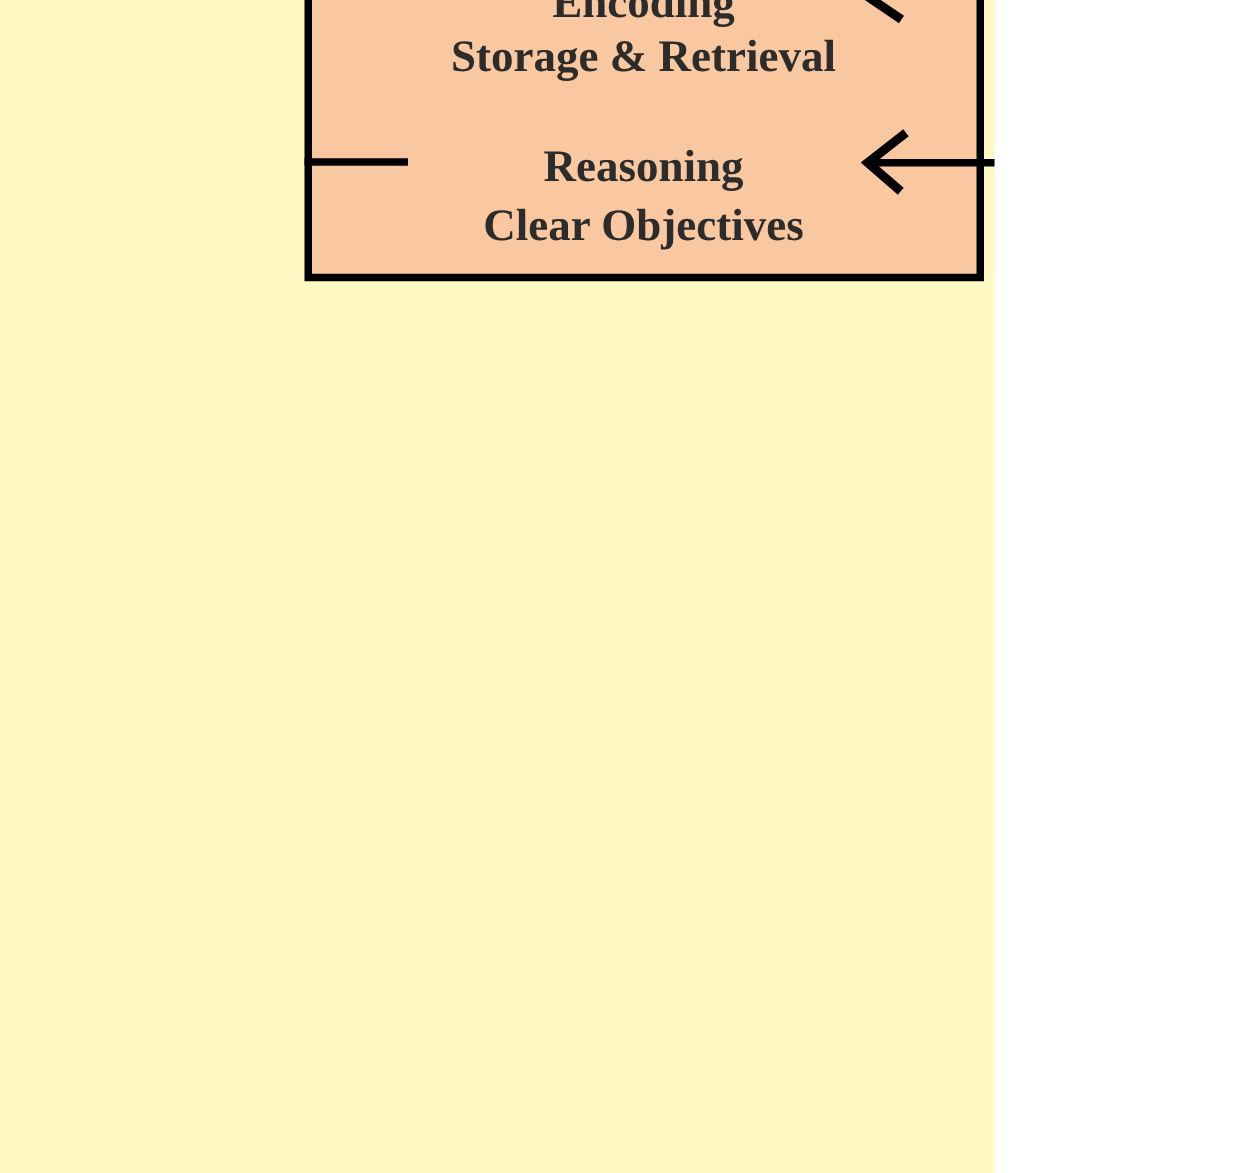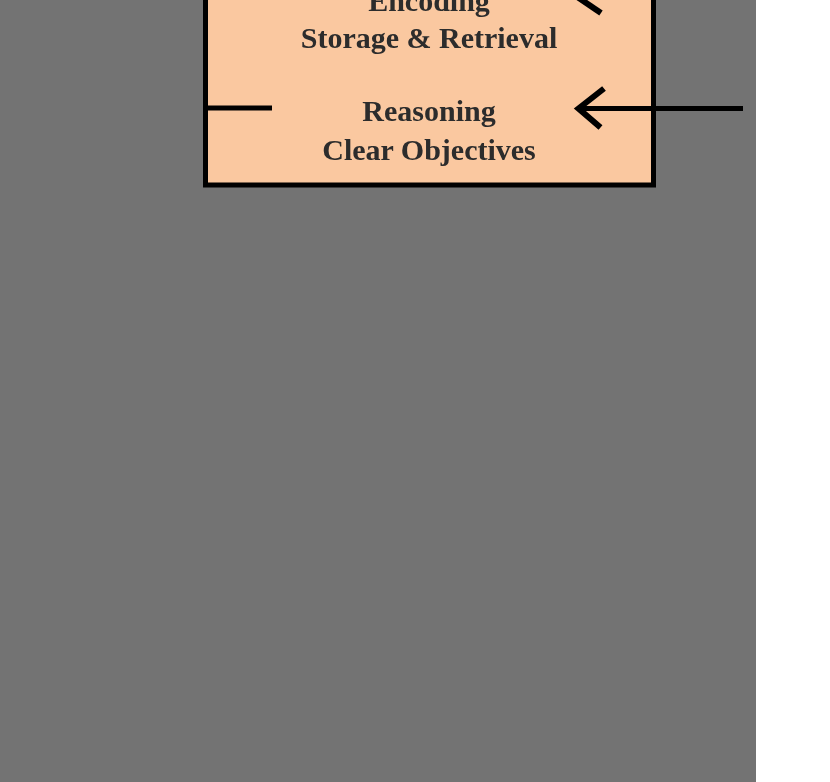--- a/index.html
+++ b/index.html
@@ -2,23 +2,23 @@
 <html><head>
 <meta charset="utf-8">
 <style>
   html, body {
     margin: 0;
     padding: 0;
     background: #ffffff;
   }
   .canvas {
     position: relative;
-    width: 756px;
+    width: 663px;
     height: 782px;
-    background: #737373;
+    background: #fef9c3;
     overflow: hidden;
     font-family: "Liberation Serif", "DejaVu Serif", serif;
     text-align: right;
   }
   svg {
     display: block;
   }
   .box-label {
     font-family: "Liberation Serif", "DejaVu Serif", serif;
     font-weight: bold;

